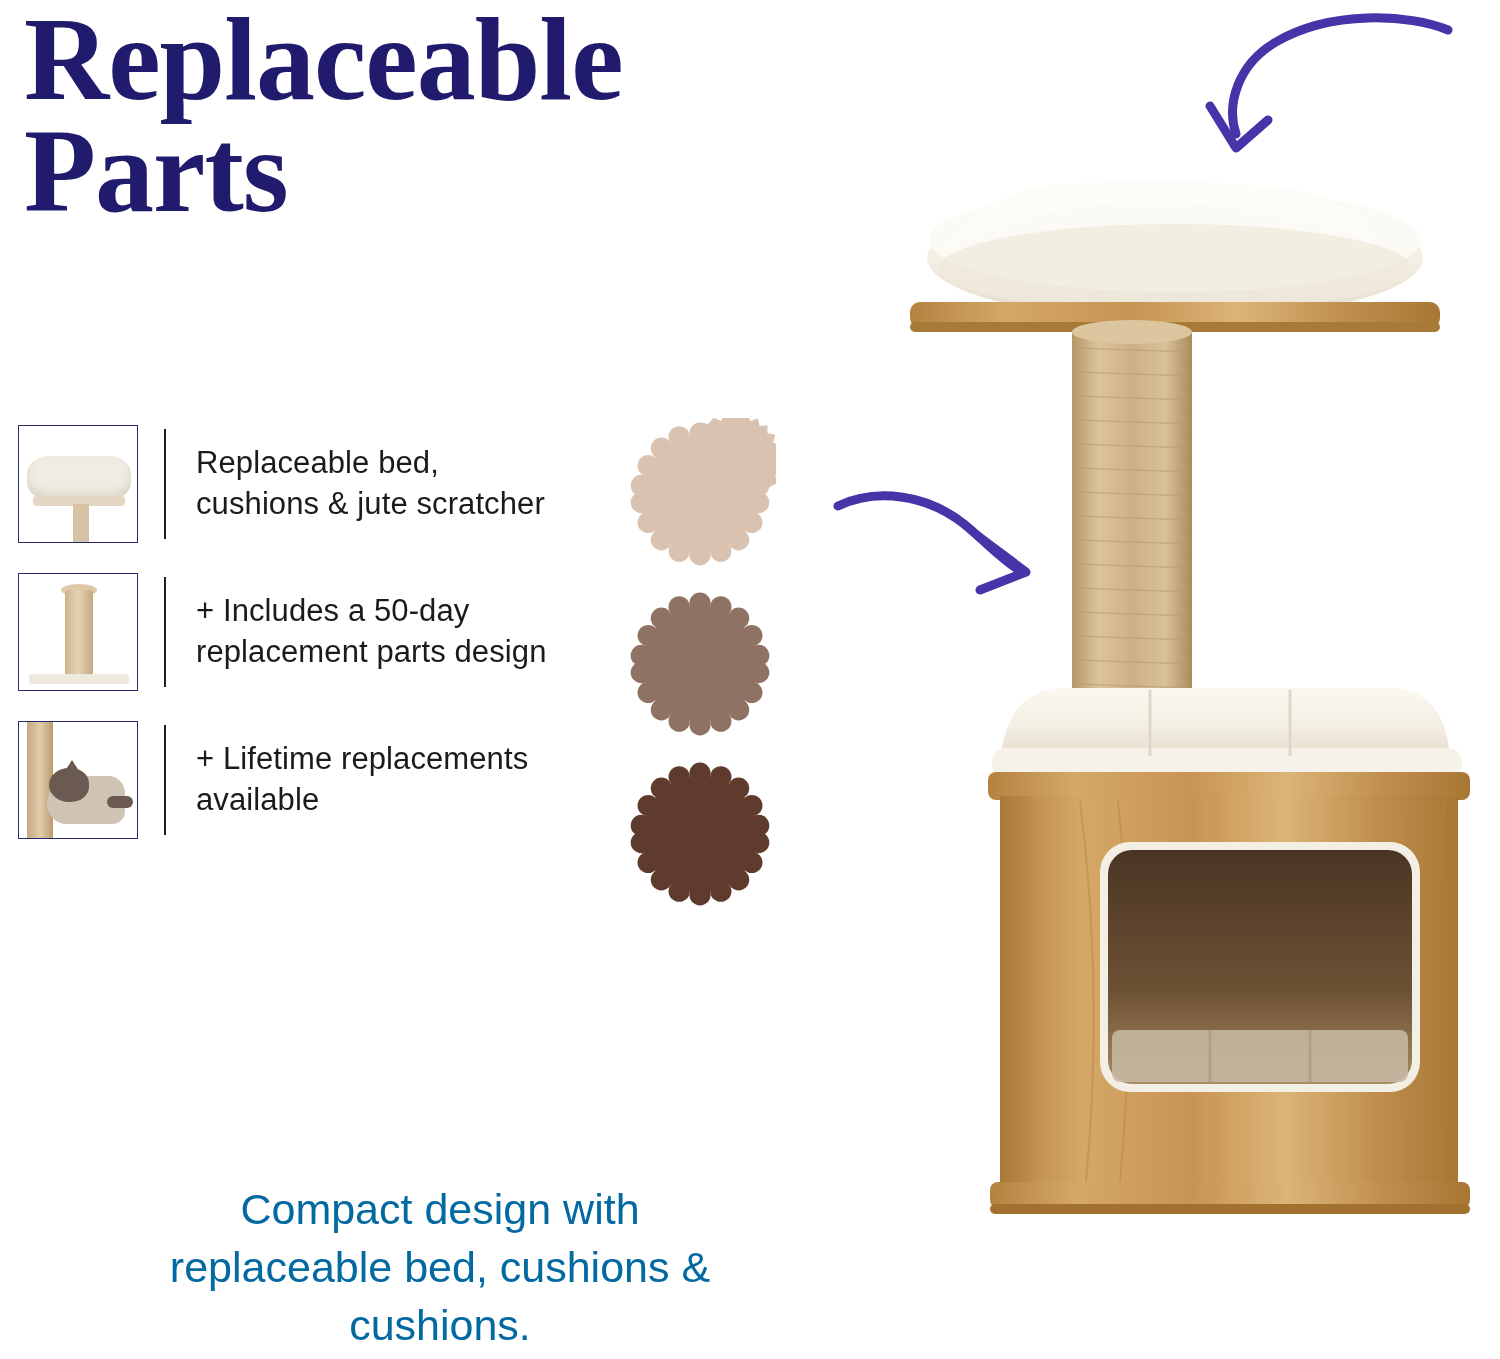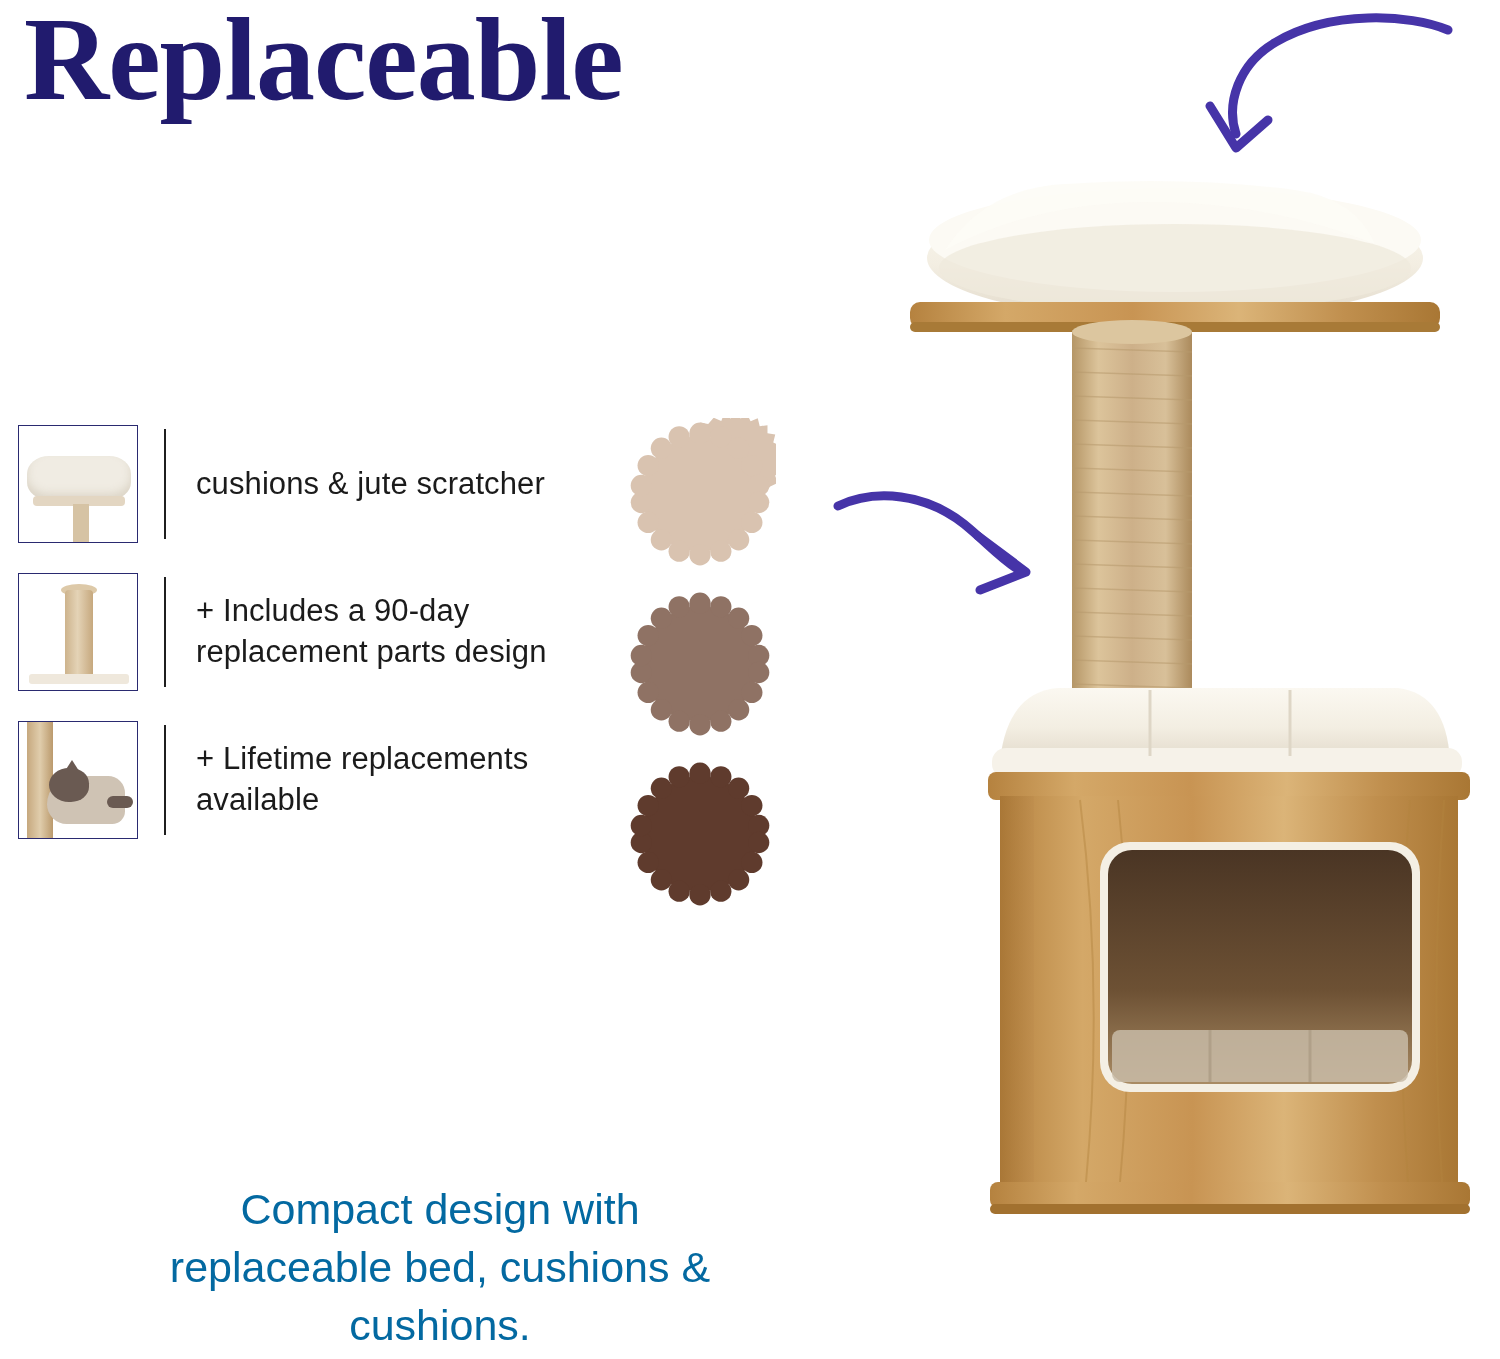--- a/index.html
+++ b/index.html
@@ -191,45 +191,47 @@
     position: absolute;
   }
   .arrow-top { left: 1180px; top: 8px; }
   .arrow-mid { left: 830px; top: 490px; }
 </style>
 </head>
 <body>
 
 <div class="headline">
   <span>Replaceable</span>
+  <span class="l2">Parts</span>
 </div>
 
 <div class="features">
 
   <div class="feature-row">
     <div class="thumb thumb-bed">
       <div class="bed-top"></div>
       <div class="bed-plate"></div>
       <div class="bed-post"></div>
     </div>
     <div class="divider"></div>
     <div class="feature-text">
+      <div>Replaceable bed,</div>
       <div>cushions &amp; jute scratcher</div>
     </div>
   </div>
 
   <div class="feature-row">
     <div class="thumb thumb-post">
       <div class="post-cap"></div>
       <div class="post-col"></div>
       <div class="post-base"></div>
     </div>
     <div class="divider"></div>
     <div class="feature-text">
-      <div>+ Includes a 90-day</div>
+      <div>+ Includes a 50-day</div>
       <div>replacement parts design</div>
     </div>
   </div>
 
   <div class="feature-row">
     <div class="thumb thumb-cat">
       <div class="cat-post"></div>
       <div class="cat-body"></div>
       <div class="cat-ear"></div>
       <div class="cat-head"></div>

